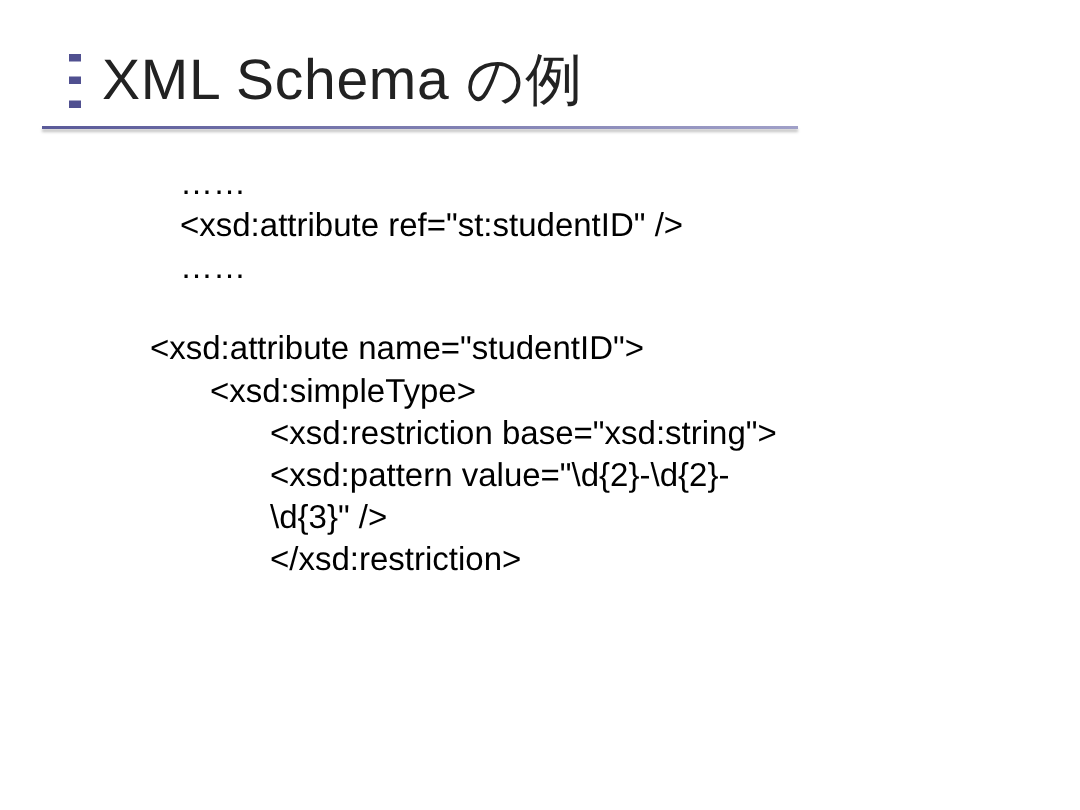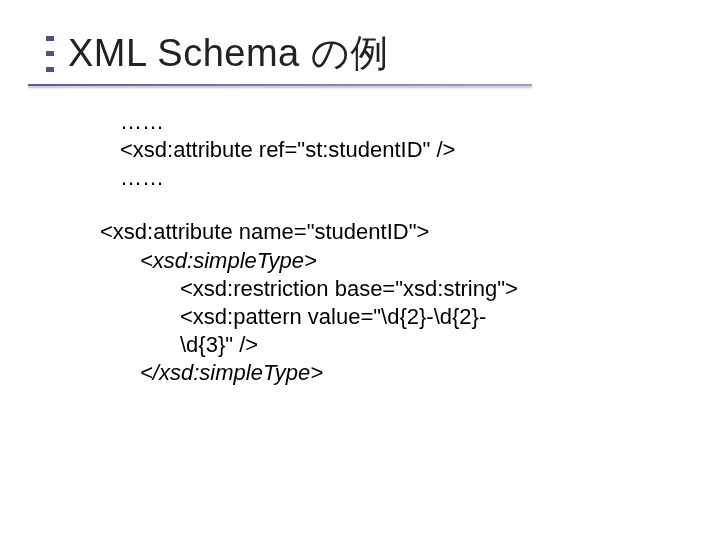--- a/index.html
+++ b/index.html
@@ -61,21 +61,21 @@
     font-size: 22px;
     line-height: 1.28;
     color: #000;
     font-family: "Tahoma", "Arial", sans-serif;
   }
   .block1 {
     margin-left: 20px;
     margin-bottom: 26px;
   }
   .block2 { }
-  .i1 { padding-left: 40px; font-style: italic; }
+  .i1 { padding-left: 40px; }
   .i2 { padding-left: 80px; }
 </style>
 </head>
 <body>
 
 <div class="slide">
 
   <div class="title-row">
     <div class="title-bullet">
       <div class="dash"></div>
@@ -92,17 +92,17 @@
       <div>……</div>
       <div>&lt;xsd:attribute ref="st:studentID" /&gt;</div>
       <div>……</div>
     </div>
 
     <div class="block2">
       <div>&lt;xsd:attribute name="studentID"&gt;</div>
       <div class="i1">&lt;xsd:simpleType&gt;</div>
       <div class="i2">&lt;xsd:restriction base="xsd:string"&gt;</div>
       <div class="i2">&lt;xsd:pattern value="\d{2}-\d{2}-\d{3}" /&gt;</div>
-      <div class="i1">&lt;/xsd:simpleType&gt;</div>
+      <div class="i2">&lt;/xsd:restriction&gt;</div>
     </div>
 
   </div>
 </div>
 
 </body></html>

